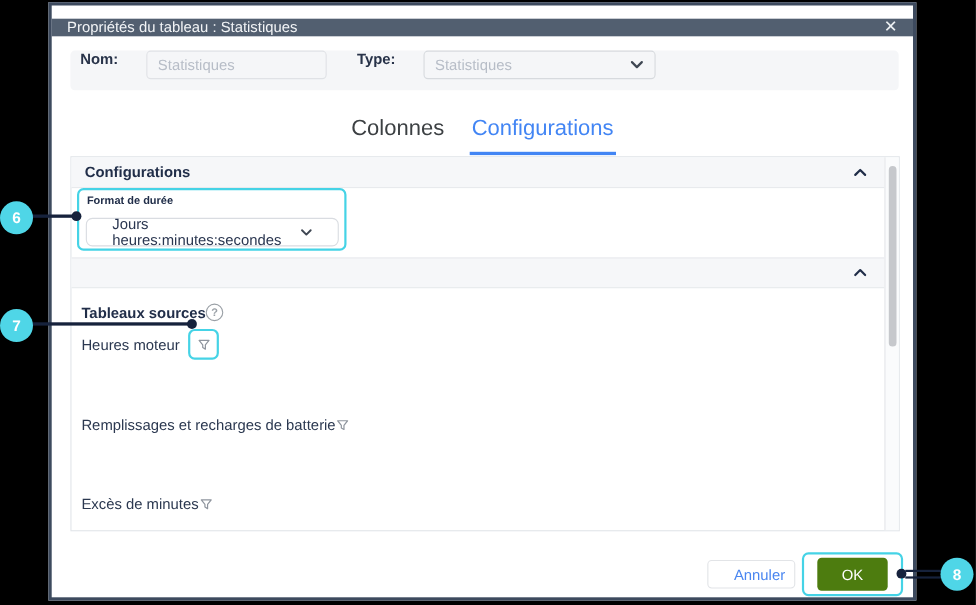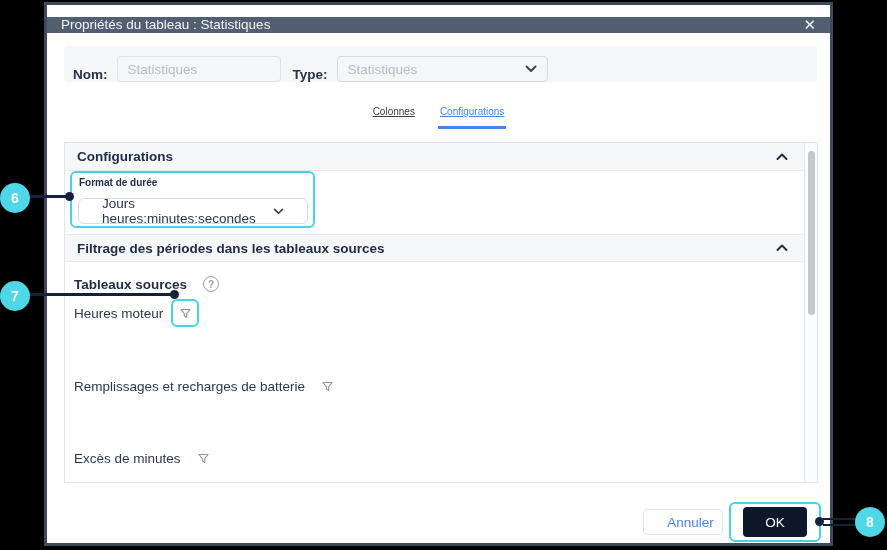--- a/index.html
+++ b/index.html
@@ -12,38 +12,38 @@
     background: #fff; border: 3px solid #3d4a5e; }
 
   .titlebar { position: absolute; left: 0; top: 12px; right: 0; height: 16px;
     background: #525f70; display: flex; align-items: flex-start; padding: 0 14px;
     color: #f2f4f6; font-size: 13.5px; }
   .titlebar .close { margin-left: auto; color: #eef1f4; font-size: 15px; line-height: 1;
     cursor: default; }
 
   
   .topbar { position: absolute; left: 17px; top: 41px; width: 753px; height: 36px;
-    background: #f5f6f8; border-radius: 4px; display: flex; align-items: flex-end; }
+    background: #f5f6f8; border-radius: 4px; display: flex; align-items: flex-start; gap: 16px; }
   .f-label { font-size: 13.5px; color: #283349; font-weight: 600; }
   .lbl-nom { margin-left: 9px; }
   .name-input { margin-left: 9px; width: 164px; height: 26px; border: 1px solid #e0e2e6;
     border-radius: 4px; background: #f5f6f8; padding: 0 10px; font-size: 13.5px;
     color: #4a5568; outline: none; font-family: inherit; }
   .name-input::placeholder { color: #b7bdc7; }
   .lbl-type { margin-left: 12px; }
   .type-select { margin-left: 9px; width: 211px; height: 26px; border: 1px solid #d7dade;
     border-radius: 4px; background: #f5f6f8; display: flex; align-items: center;
     padding: 0 10px; font-size: 13.5px; color: #b7bdc7; }
   .type-select .chev { margin-left: auto; display: flex; }
 
   
   .tabs { position: absolute; left: 0; right: 0; top: 97px; display: flex;
     justify-content: center; gap: 21px; }
-  .tab { font-size: 10px; padding: 4px 2px 9px 2px; border-bottom: 3px solid transparent;
-    color: #3c4043; cursor: pointer; text-decoration: underline; }
+  .tab { font-size: 20px; padding: 4px 2px 9px 2px; border-bottom: 3px solid transparent;
+    color: #3c4043; cursor: pointer; }
   .tab.active { color: #4285f4; border-bottom-color: #4285f4; }
 
   
   .content { position: absolute; left: 17px; top: 137px; width: 754px; height: 341px;
     background: #fff; border: 1px solid #e2e5e9; }
   .sec-header { position: absolute; left: 0; right: 13px; height: 28px;
     background: #f6f7f9; border-bottom: 1px solid #e8eaed; display: flex;
     align-items: center; padding: 0 12px; }
   .sec-header .sec-title { font-size: 13.5px; font-weight: 700; color: #212e49; }
   .sec-header .chev-up { margin-left: auto; margin-right: 4px; display: flex; }
@@ -53,21 +53,21 @@
   .format-box { position: absolute; left: 5px; top: 28px; width: 245px; height: 57px;
     background: #fff; border: 2px solid #45d3e6; border-radius: 6px; }
   .format-label { position: absolute; left: 7px; top: 4px; font-size: 10px;
     font-weight: 700; color: #212e49; }
   .format-select { position: absolute; left: 6px; top: 25px; width: 230px; height: 26px;
     border: 1px solid #d9dce1; border-radius: 6px; display: flex; align-items: center;
     padding: 0 23px; font-size: 13.5px; color: #2a3650; background: #fff; }
   .format-select .chev { margin-left: auto; display: flex; }
 
   .row { position: absolute; left: 9px; height: 28px; display: flex;
-    align-items: center; gap: 16px; }
+    align-items: center; }
   .row-tableaux { top: 127px; }
   .row-item-0 { top: 156px; gap: 8px; }
   .row-item-1 { top: 192px; }
   .row-item-2 { top: 229px; }
   .row-item-3 { top: 265px; }
   .row-item-4 { top: 301px; }
   .item-label { font-size: 13.5px; color: #2b3850; }
   .bold-label { font-size: 13.5px; font-weight: 700; color: #212e49; }
   .help-icon { width: 16px; height: 16px; border: 1.5px solid #9aa0a6; border-radius: 50%;
     color: #9aa0a6; font-size: 10px; font-weight: 700; display: flex;
@@ -82,21 +82,21 @@
   .thumb { position: absolute; left: 3px; top: 8px; width: 7px; height: 164px;
     background: #c6c8cc; border-radius: 4px; }
 
   
   .btn-cancel { position: absolute; left: 596px; top: 504px; width: 80px; height: 26px;
     background: #fff; border: 1px solid #e2e4e7; border-radius: 4px; color: #4a86f0;
     font-size: 13.5px; font-family: inherit; cursor: pointer; padding-left: 15px; }
   .ok-wrap { position: absolute; left: 682px; top: 497px; width: 92px; height: 40px;
     border: 2px solid #45d3e6; border-radius: 6px; display: flex; align-items: center;
     justify-content: center; background: #fff; }
-  .btn-ok { width: 64px; height: 30px; background: #0f172a; border: none; border-radius: 4px;
+  .btn-ok { width: 64px; height: 30px; background: #4d7c0f; border: none; border-radius: 4px;
     color: #fff; font-size: 13.5px; font-weight: 500; font-family: inherit; cursor: pointer; }
 
   
   .callout-circle { position: absolute; width: 30px; height: 30px; border-radius: 50%;
     background: #4fd6e7; color: #fff; font-size: 14px; font-weight: 700;
     display: flex; align-items: center; justify-content: center; z-index: 10; }
   .c6 { left: 0; top: 183px; }
   .c7 { left: 0; top: 281px; }
   .c8 { left: 855px; top: 507px; }
   .callout-line { position: absolute; height: 3px; background: #16223c; z-index: 9; }
@@ -158,21 +158,20 @@
           <span>Jours heures:minutes:secondes</span>
           <span class="chev">
             <svg width="11" height="7" viewBox="0 0 12 8">
                 <polyline points="1.5,1.5 6,6 10.5,1.5" fill="none" stroke="#3f4753" stroke-width="2" stroke-linecap="round" stroke-linejoin="round"></polyline>
               </svg>
           </span>
         </div>
       </div>
 
       <div class="sec-header hdr-2">
-        <span class="sec-title">Filtrage des périodes dans les tableaux sources</span>
         <span class="chev-up">
           <svg width="12" height="8" viewBox="0 0 12 8">
               <polyline points="1.5,6 6,1.5 10.5,6" fill="none" stroke="#212e49" stroke-width="2" stroke-linecap="round" stroke-linejoin="round"></polyline>
             </svg>
         </span>
       </div>
 
       <div class="row row-tableaux">
         <span class="bold-label">Tableaux sources</span>
         <span class="help-icon">?</span>

